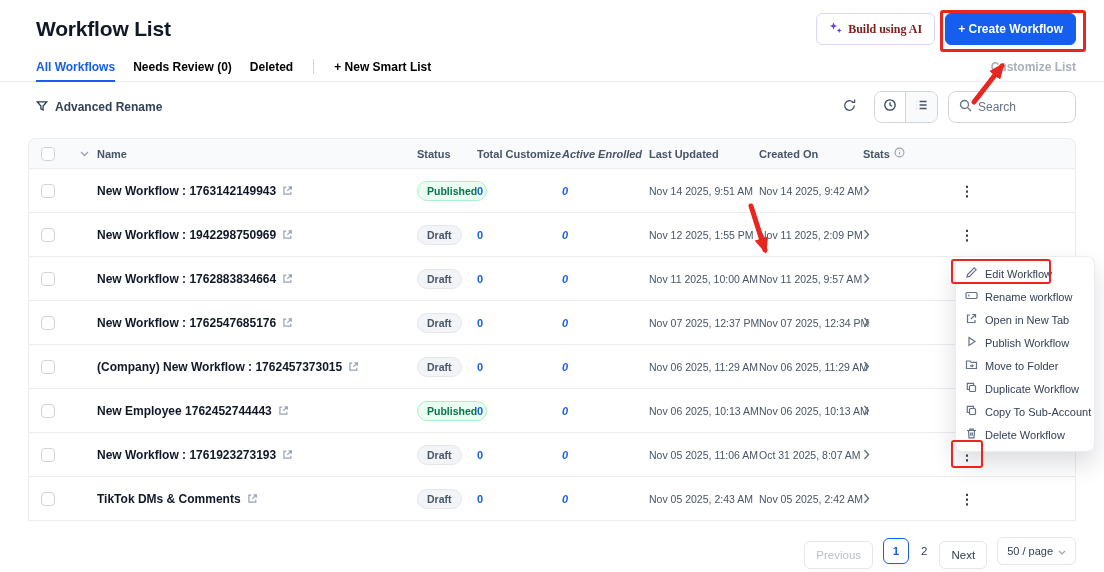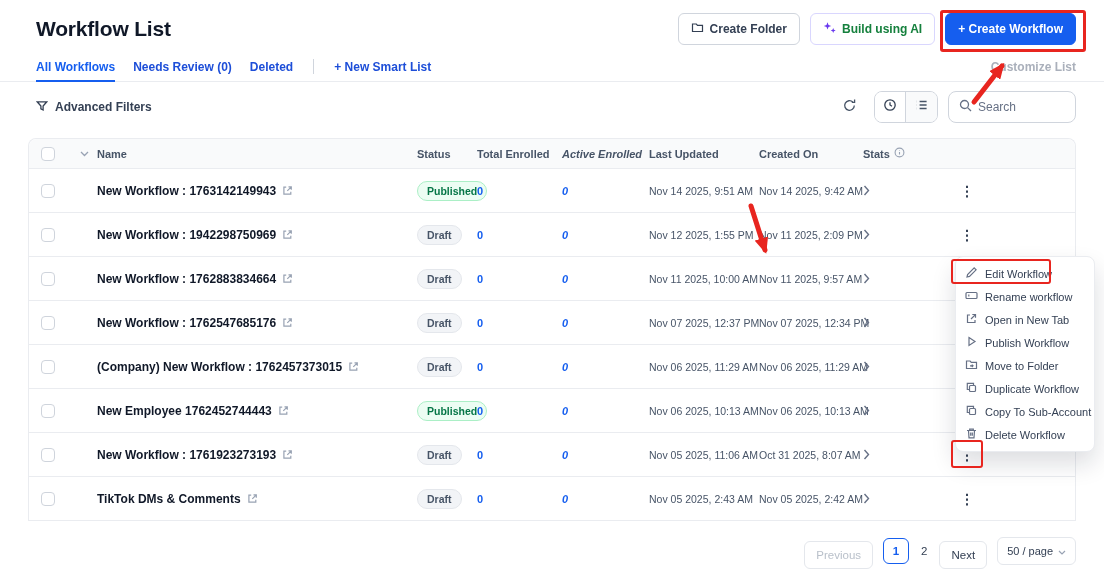--- a/index.html
+++ b/index.html
@@ -7,28 +7,28 @@
   body { font-family:"Liberation Sans", sans-serif; color:#101828; }
   .app { position:relative; width:1104px; height:572px; background:#fff; overflow:hidden; }
 
   
   .topbar { display:flex; justify-content:space-between; align-items:center; padding:13px 28px 7px 36px; }
   .page-title { font-size:21px; font-weight:700; color:#101828; letter-spacing:-0.2px; }
   .actions { display:flex; gap:10px; align-items:center; }
   .btn { height:32px; display:inline-flex; align-items:center; gap:6px; padding:0 12px;
          border:1px solid #d0d5dd; border-radius:6px; background:#fff; font-size:12px;
          font-weight:600; color:#344054; cursor:pointer; white-space:nowrap; }
-  .btn-ai { border-color:#d9d6fe; color:#15803d; }
+  .btn-ai { border-color:#d9d6fe; color:#7f1d1d;font-family:Liberation Serif, serif; }
   .btn-primary { background:#155eef; border-color:#155eef; color:#fff; }
 
   
   .tabsrow { display:flex; justify-content:space-between; align-items:stretch; height:30px;
              padding:0 28px 0 36px; border-bottom:1px solid #eaecf0; }
   .tabs { display:flex; align-items:stretch; gap:18px; }
-  .tab { display:flex; align-items:center; font-size:12px; font-weight:600; color:#1d4ed8;
+  .tab { display:flex; align-items:center; font-size:12px; font-weight:600; color:#000000;
          position:relative; cursor:pointer; white-space:nowrap; }
   .tab.active { color:#155eef; }
   .tab.active::after { content:""; position:absolute; left:0; right:0; bottom:-1px; height:2px; background:#155eef; }
   .tab-divider { width:1px; background:#d0d5dd; margin:7px 2px; }
   .customize { display:flex; align-items:center; font-size:12px; font-weight:600; color:#aab0bb; cursor:pointer; }
 
   
   .filtersrow { display:flex; justify-content:space-between; align-items:center; padding:9px 28px 9px 36px; }
   .advfilters { display:flex; align-items:center; gap:7px; font-size:12px; font-weight:700; color:#344054; cursor:pointer; }
   .viewctrls { display:flex; align-items:center; gap:10px; }
@@ -98,26 +98,20 @@
   .ann-layer { position:absolute; left:0; top:0; width:1104px; height:572px; z-index:50; pointer-events:none; }
 </style>
 </head>
 <body>
 
 <div class="app">
 
   <div class="topbar">
     <div class="page-title">Workflow List</div>
     <div class="actions">
-      <button class="btn">
-        <span><svg width="13" height="13" viewBox="0 0 13 13" fill="none" stroke="#344054" stroke-width="1.2">
-              <path d="M1.5 3h3.8l1.2 1.4h5V10.5h-10z"></path>
-            </svg></span>
-        <span>Create Folder</span>
-      </button>
       <button class="btn btn-ai">
         <span><svg width="13" height="13" viewBox="0 0 13 13" fill="#6938ef">
               <path d="M4.5 1.2l1 2.7 2.7 1-2.7 1-1 2.7-1-2.7-2.7-1 2.7-1zM10.2 7l.7 1.8 1.8.7-1.8.7-.7 1.8-.7-1.8-1.8-.7 1.8-.7z"></path>
             </svg></span>
         <span>Build using AI</span>
       </button>
       <button class="btn btn-primary">
         <span>+ Create Workflow</span>
       </button>
     </div>
@@ -132,21 +126,21 @@
       <div class="tab">+ New Smart List</div>
     </div>
     <div class="customize">Customize List</div>
   </div>
 
   <div class="filtersrow">
     <div class="advfilters">
       <span><svg width="12" height="12" viewBox="0 0 12 12" fill="none" stroke="#344054" stroke-width="1.3">
             <path d="M1.2 1.8h9.6L7.1 6v4l-2.2-1.2V6z"></path>
           </svg></span>
-      <span>Advanced Filters</span>
+      <span>Advanced Rename</span>
     </div>
     <div class="viewctrls">
       <div class="iconbtn">
         <span><svg width="15" height="15" viewBox="0 0 15 15" fill="none" stroke="#475467" stroke-width="1.3">
               <path d="M12.3 7.5a4.8 4.8 0 1 1-1.5-3.5"></path>
               <path d="M12.6 1.6v2.8H9.8"></path>
             </svg></span>
       </div>
       <div class="seg">
         <div class="seg-btn active">
@@ -177,21 +171,21 @@
       <div class="c c-check">
           <span class="cb"></span>
         </div>
       <div class="c c-caret">
           <svg width="9" height="6" viewBox="0 0 9 6" fill="none" stroke="#98a2b3" stroke-width="1.3">
             <path d="M1 1l3.5 3.5L8 1"></path>
           </svg>
         </div>
       <div class="c c-name">Name</div>
       <div class="c c-status">Status</div>
-      <div class="c c-total">Total Enrolled</div>
+      <div class="c c-total">Total Customize</div>
       <div class="c c-active">Active Enrolled</div>
       <div class="c c-updated">Last Updated</div>
       <div class="c c-created">Created On</div>
       <div class="c c-stats">
         <span>Stats</span>
         <span><svg width="11" height="11" viewBox="0 0 11 11" fill="none" stroke="#98a2b3" stroke-width="1.1">
               <circle cx="5.5" cy="5.5" r="4.4"></circle>
               <path d="M5.5 5v2.6M5.5 3.1v.3"></path>
             </svg></span>
       </div>

